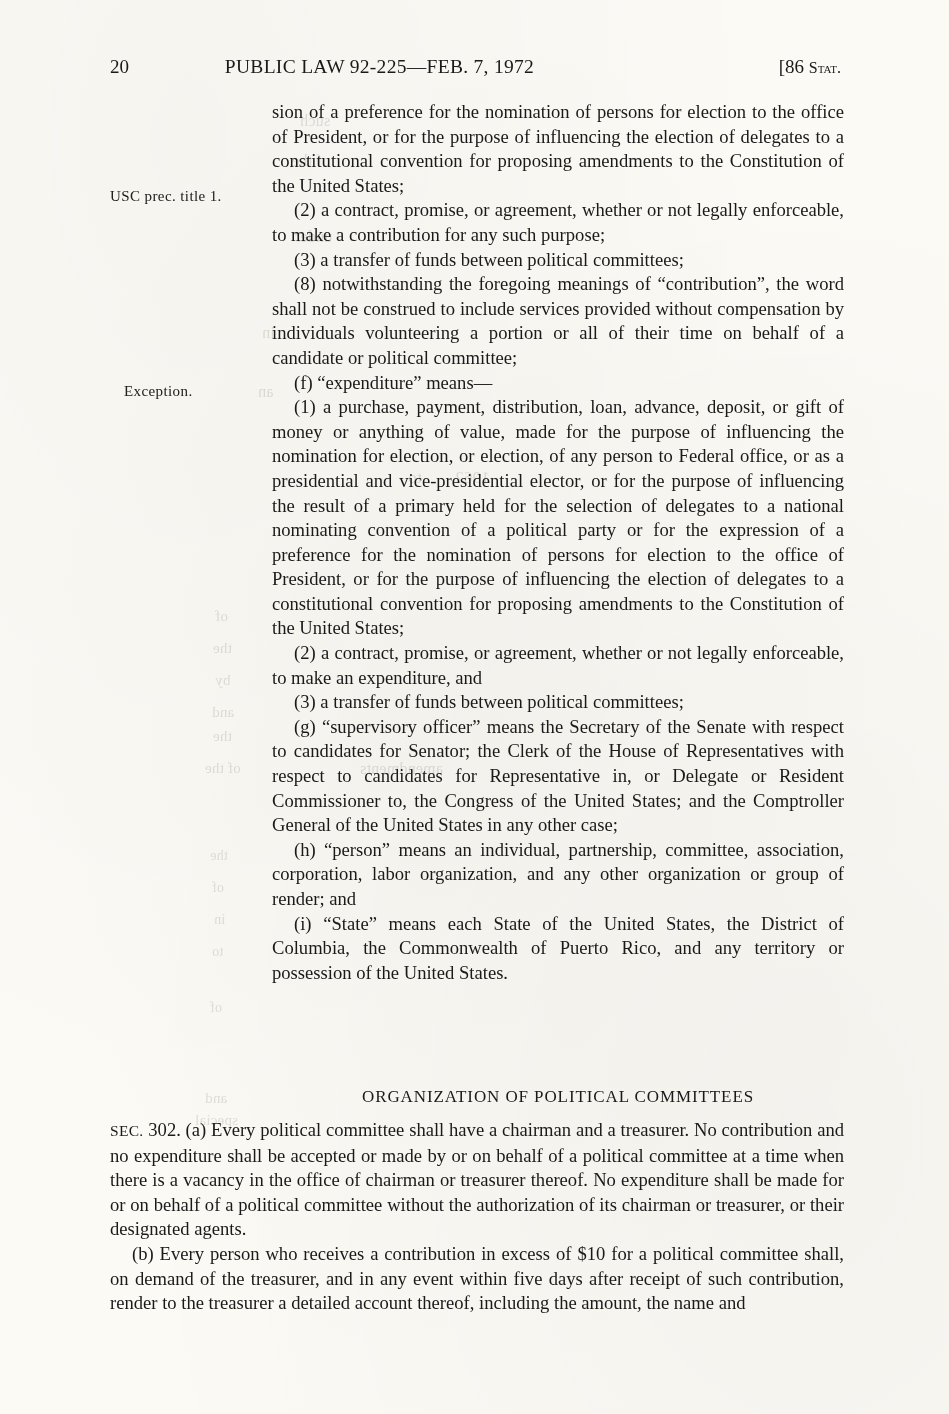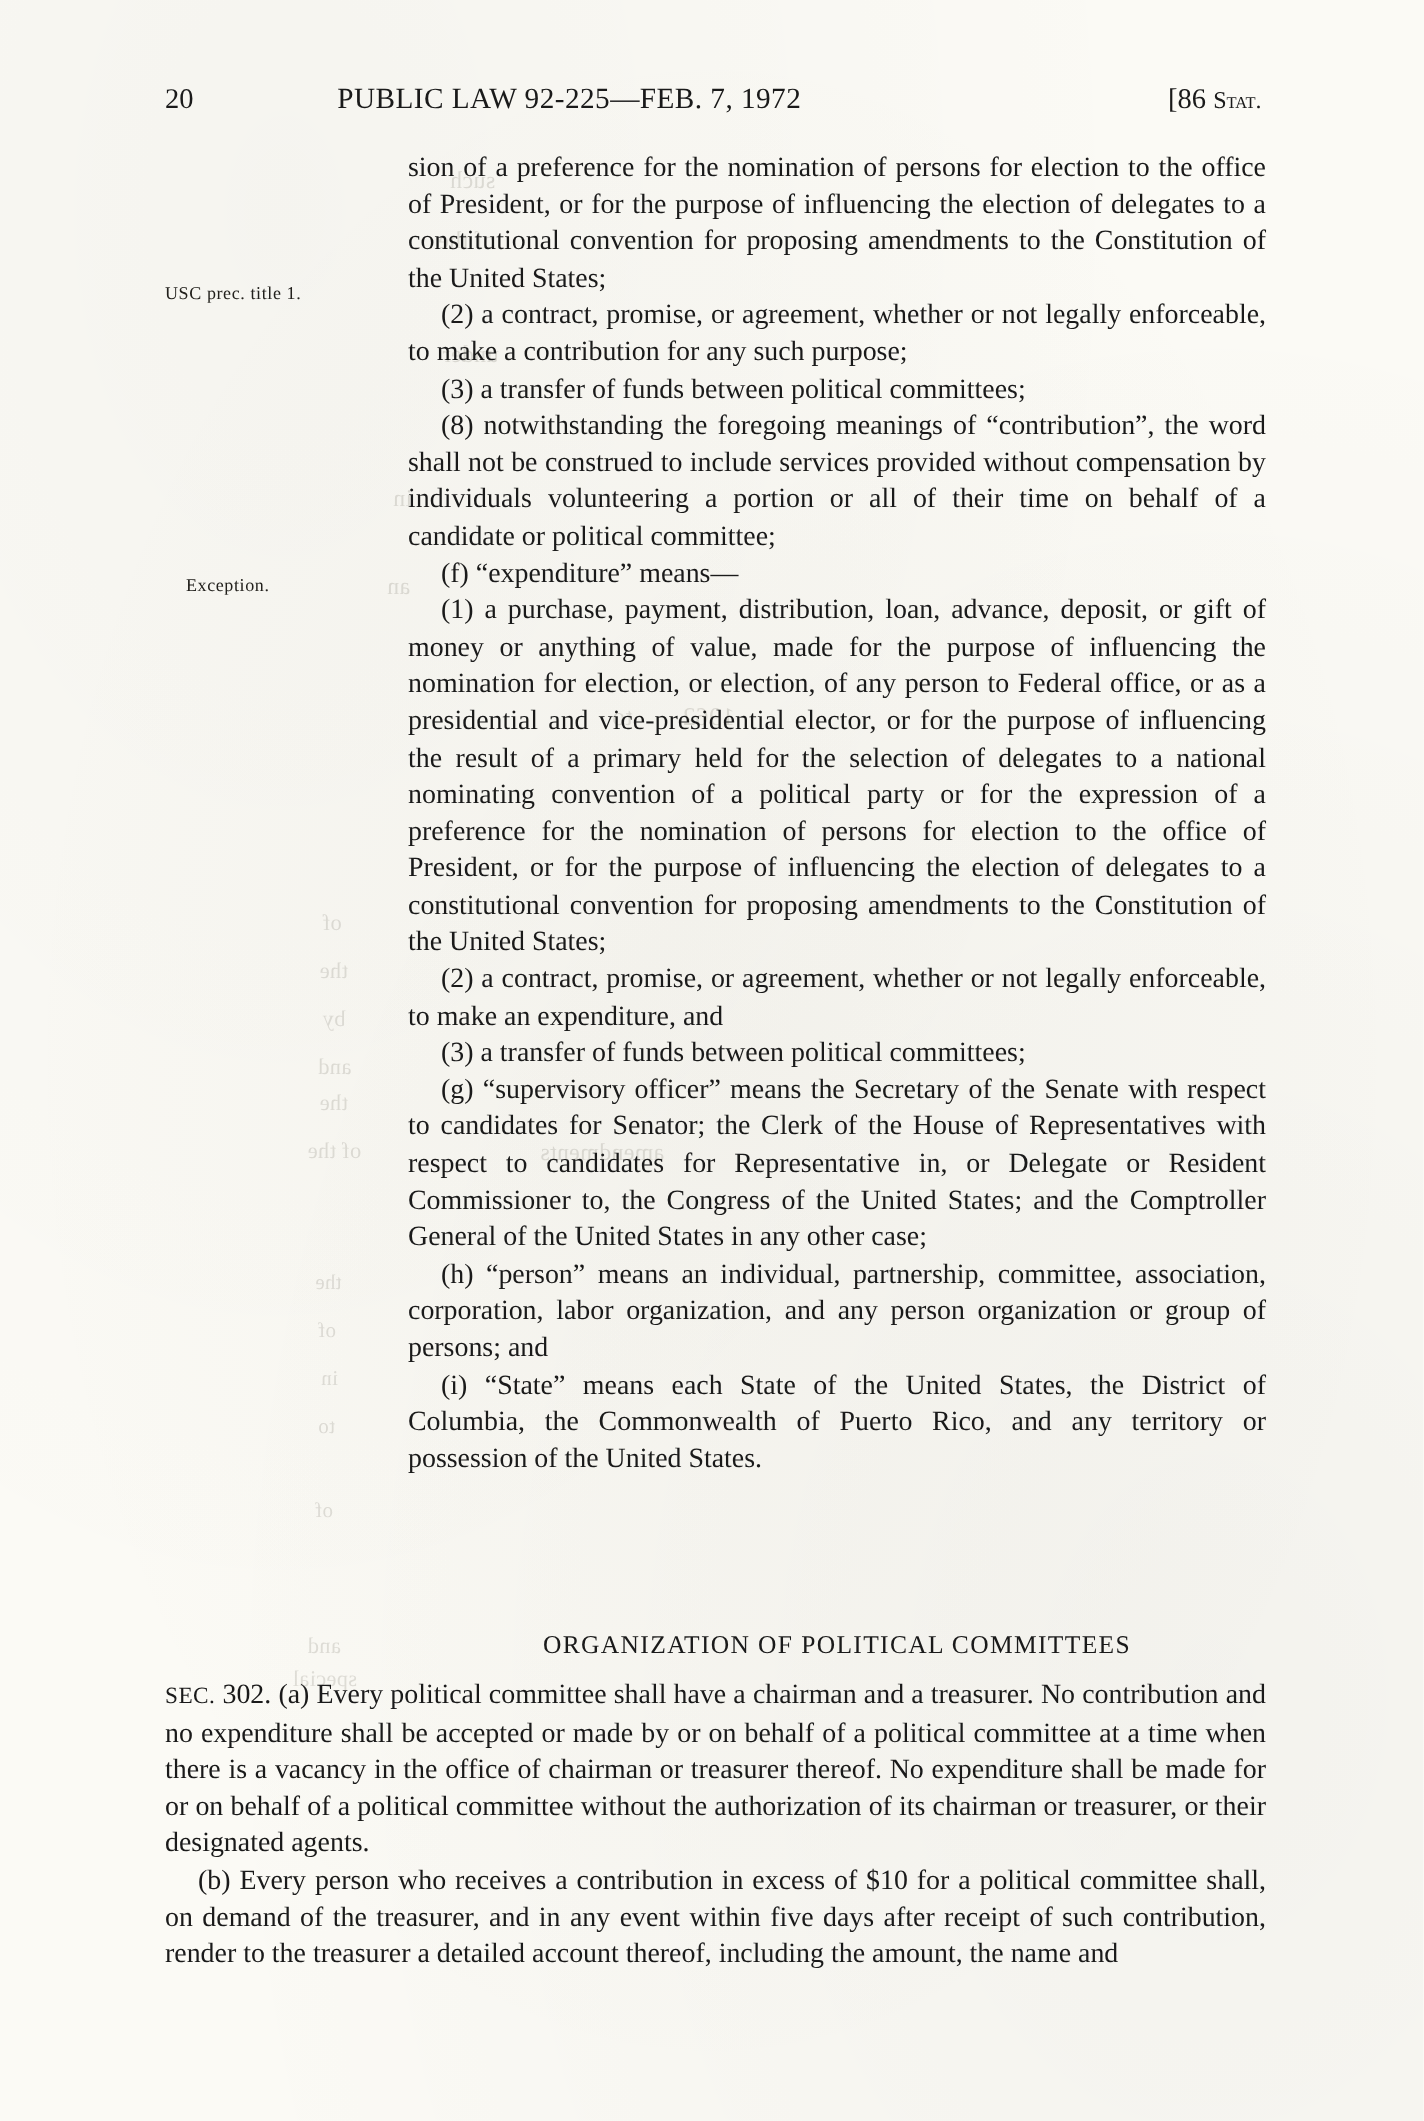--- a/index.html
+++ b/index.html
@@ -83,21 +83,21 @@
   .sidenotes {
     position: absolute;
     left: 110px;
     top: 100px;
     width: 170px;
     z-index: 4;
   }
   .sidenote {
     position: absolute;
     font-family: "Liberation Serif", serif;
-    font-size: 12px;
+    font-size: 15px;
     letter-spacing: 0.4px;
     color: #22201c;
     white-space: nowrap;
   }
 
   .body-col {
     position: absolute;
     left: 272px;
     top: 100px;
     width: 572px;
@@ -192,21 +192,21 @@
   <div class="body-col">
     <p class="ind-0">sion of a preference for the nomination of persons for election to the office of President, or for the purpose of influencing the election of delegates to a constitutional convention for proposing amendments to the Constitution of the United States;</p>
     <p class="ind-1">(2) a contract, promise, or agreement, whether or not legally enforceable, to make a contribution for any such purpose;</p>
     <p class="ind-1">(3) a transfer of funds between political committees;</p>
     <p class="ind-1">(8) notwithstanding the foregoing meanings of “contribution”, the word shall not be construed to include services provided without compensation by individuals volunteering a portion or all of their time on behalf of a candidate or political committee;</p>
     <p class="ind-1">(f) “expenditure” means—</p>
     <p class="ind-1">(1) a purchase, payment, distribution, loan, advance, deposit, or gift of money or anything of value, made for the purpose of influencing the nomination for election, or election, of any person to Federal office, or as a presidential and vice-presidential elector, or for the purpose of influencing the result of a primary held for the selection of delegates to a national nominating convention of a political party or for the expression of a preference for the nomination of persons for election to the office of President, or for the purpose of influencing the election of delegates to a constitutional convention for proposing amendments to the Constitution of the United States;</p>
     <p class="ind-1">(2) a contract, promise, or agreement, whether or not legally enforceable, to make an expenditure, and</p>
     <p class="ind-1">(3) a transfer of funds between political committees;</p>
     <p class="ind-1">(g) “supervisory officer” means the Secretary of the Senate with respect to candidates for Senator; the Clerk of the House of Representatives with respect to candidates for Representative in, or Delegate or Resident Commissioner to, the Congress of the United States; and the Comptroller General of the United States in any other case;</p>
-    <p class="ind-1">(h) “person” means an individual, partnership, committee, association, corporation, labor organization, and any person organization or group of persons; and</p>
+    <p class="ind-1">(h) “person” means an individual, partnership, committee, association, corporation, labor organization, and any other organization or group of render; and</p>
     <p class="ind-1">(i) “State” means each State of the United States, the District of Columbia, the Commonwealth of Puerto Rico, and any territory or possession of the United States.</p>
   </div>
 
   <div class="section-head">ORGANIZATION OF POLITICAL COMMITTEES</div>
 
   <div class="lower-block">
     <p><span class="smallcaps-lit" style="text-transform:uppercase">Sec.</span> 302. (a) Every political committee shall have a chairman and a treasurer. No contribution and no expenditure shall be accepted or made by or on behalf of a political committee at a time when there is a vacancy in the office of chairman or treasurer thereof. No expenditure shall be made for or on behalf of a political committee without the authorization of its chairman or treasurer, or their designated agents.</p>
     <p>(b) Every person who receives a contribution in excess of $10 for a political committee shall, on demand of the treasurer, and in any event within five days after receipt of such contribution, render to the treasurer a detailed account thereof, including the amount, the name and</p>
   </div>
 

